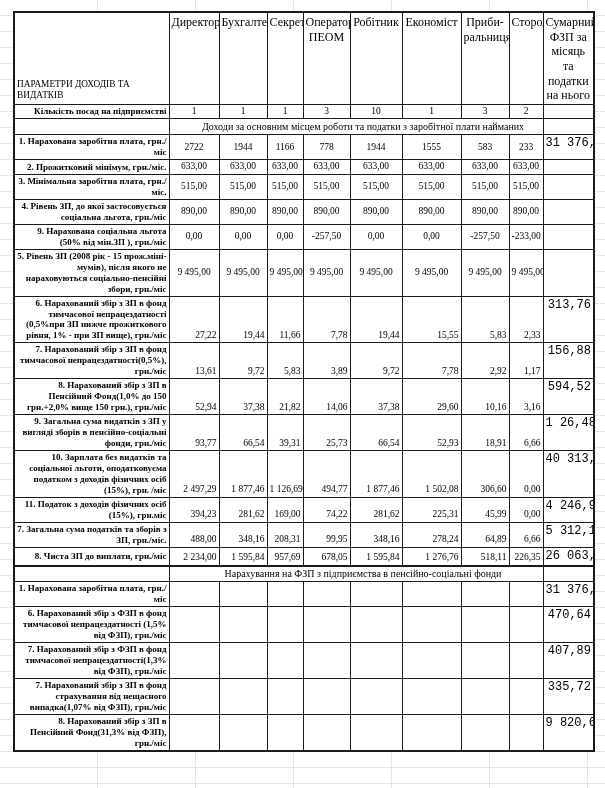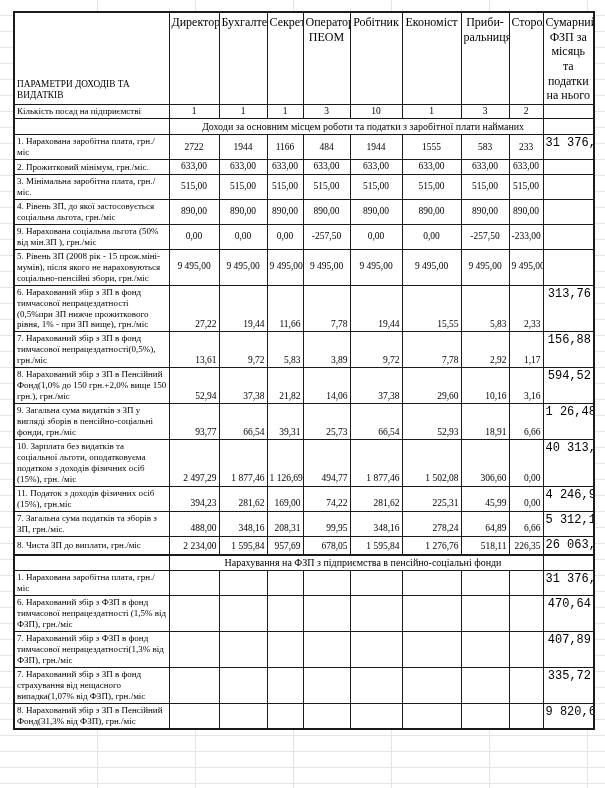--- a/index.html
+++ b/index.html
@@ -21,21 +21,21 @@
     width:580px; background:#fff; border:2px solid #1a1a1a;
   }
   td {
     border:1px solid #1a1a1a;
     padding:1px 2px;
     font-size:9.5px; line-height:1.22;
     vertical-align:middle; overflow:hidden;
   }
   tr.hdr td { height:86px; vertical-align:top; text-align:center; font-size:12px; padding-top:2px; }
   tr.hdr td.corner { vertical-align:bottom; text-align:left; font-size:9.3px; padding-bottom:2px;margin-left:22px; }
-  td.lbl { font-size:9px; text-align:left; }
+  td.lbl { font-size:9px; text-align:right;font-weight:bold; }
   td.v { white-space:nowrap; }
   tr.rc  td.v { text-align:center; vertical-align:middle; }
   tr.rrb td.v { text-align:right;  vertical-align:bottom; }
   td.sum { text-align:right; vertical-align:top; white-space:nowrap; font-size:12px;font-family:Liberation Mono, monospace; }
   tr.sec td.sectitle { text-align:center; font-size:10px; height:16px;padding-left:16px; }
   tr.thick td { border-top:2px solid #1a1a1a;margin-top:36px; }
 </style>
 </head>
 <body>
 
@@ -81,21 +81,21 @@
         <tr class="sec">
           <td class="lbl"></td>
           <td class="sectitle" colspan="8">Доходи за основним місцем роботи та податки з заробітної плати найманих</td>
           <td class="sum"></td>
         </tr>
         <tr class="rc">
           <td class="lbl">1. Нарахована заробітна плата, грн./міс</td>
           <td class="v">2722</td>
           <td class="v">1944</td>
           <td class="v">1166</td>
-          <td class="v">484</td>
+          <td class="v">778</td>
           <td class="v">1944</td>
           <td class="v">1555</td>
           <td class="v">583</td>
           <td class="v">233</td>
           <td class="sum">31 376,00</td>
         </tr>
         <tr class="rc">
           <td class="lbl">2. Прожитковий мінімум, грн./міс.</td>
           <td class="v">633,00</td>
           <td class="v">633,00</td>

